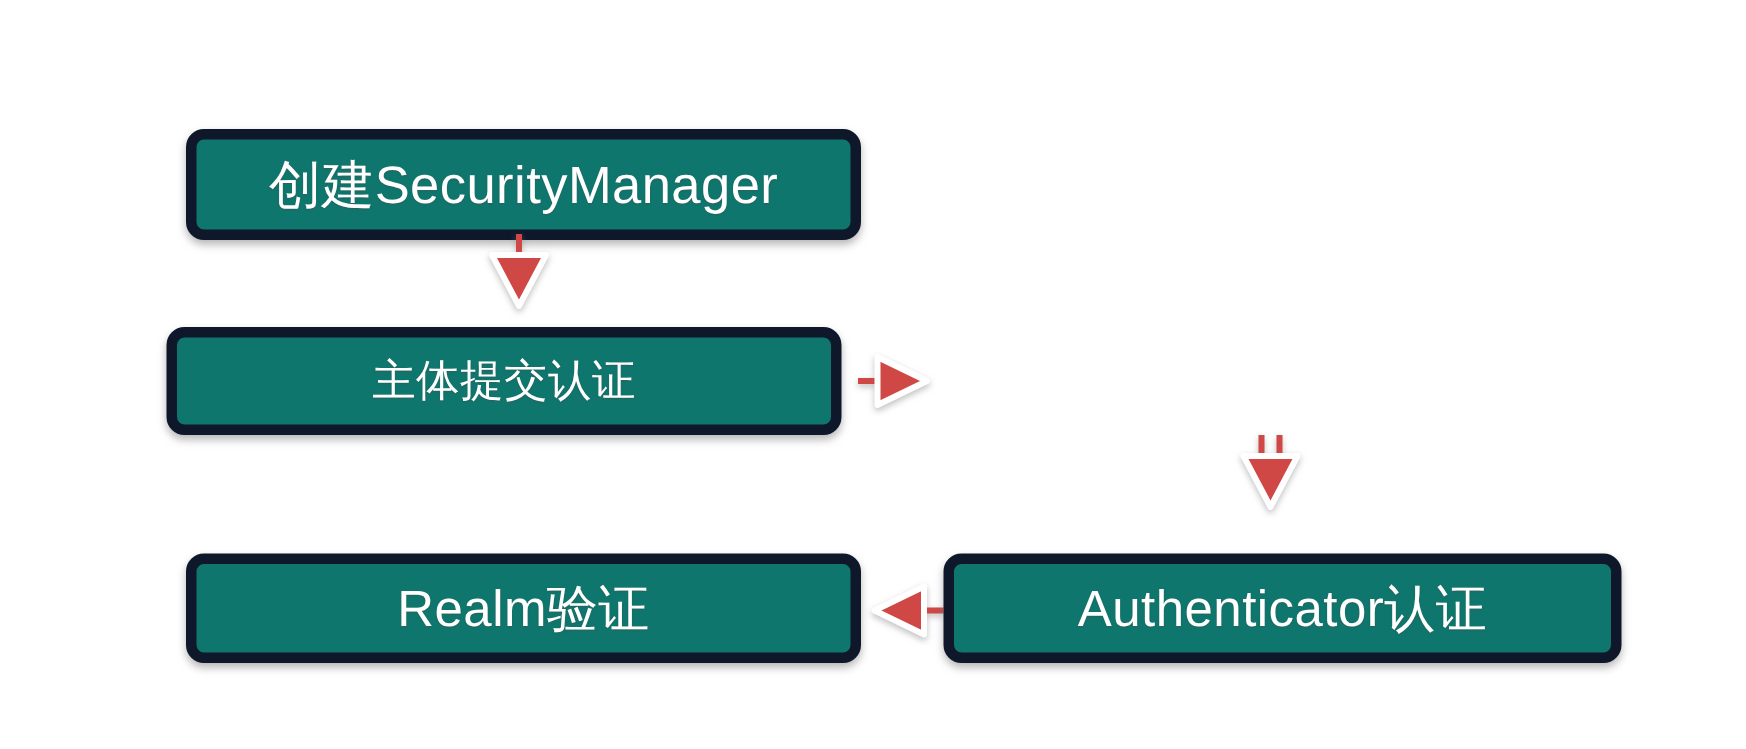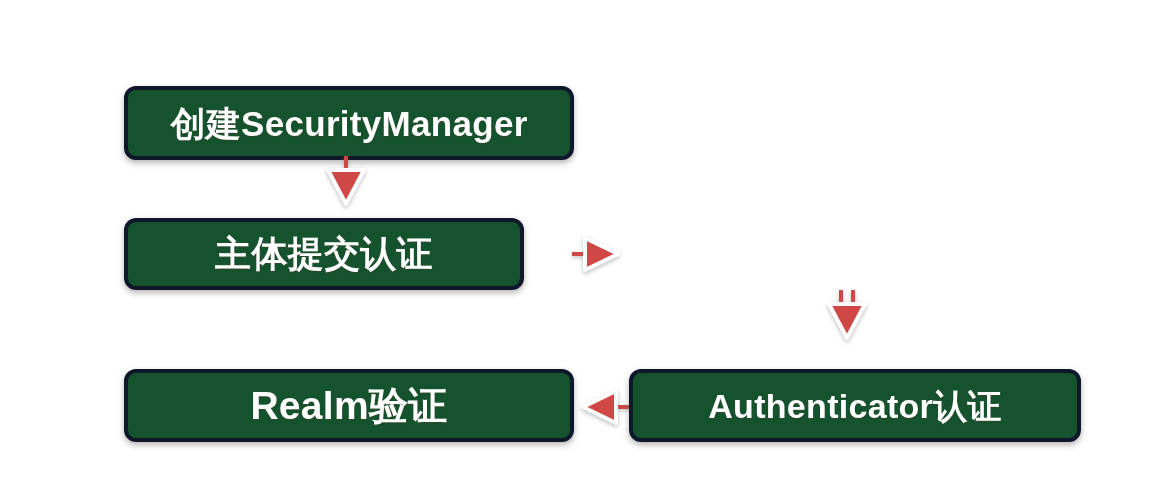--- a/index.html
+++ b/index.html
@@ -17,42 +17,42 @@
     position: relative;
     width: 1164px;
     height: 499px;
     background: #ffffff;
   }
 
   
   .node {
     position: absolute;
     box-sizing: border-box;
-    background: #14532d;
-    border: 4px solid #0f172a;
+    background: #0f766e;
+    border: 7px solid #0f172a;
     border-radius: 12px;
     display: flex;
     align-items: center;
     justify-content: center;
     color: #ffffff;
-    font-weight: bold;
+    font-weight: normal;
     letter-spacing: 0.3px;
     white-space: nowrap;
     filter: drop-shadow(0 3px 3px rgba(120,120,120,0.55));
   }
   .node-label {
     display: block;
     line-height: 1;
     text-shadow: 0 1px 1px rgba(120,40,40,0.25);
   }
 
   #node-create-securitymanager { left: 124px; top: 86px;  width: 450px; height: 74px; font-size: 35px; }
-  #node-subject-submit         { left: 124px; top: 218px; width: 400px; height: 72px; font-size: 36px; }
+  #node-subject-submit         { left: 111px; top: 218px; width: 450px; height: 72px; font-size: 29px; }
   #node-securitymanager-auth   { left: 629px; top: 218px; width: 452px; height: 72px; font-size: 34px; }
-  #node-realm-verify           { left: 124px; top: 369px; width: 450px; height: 73px; font-size: 39px; }
+  #node-realm-verify           { left: 124px; top: 369px; width: 450px; height: 73px; font-size: 34px; }
   #node-authenticator-auth     { left: 629px; top: 369px; width: 452px; height: 73px; font-size: 34px; text-align: right; }
 
   
   .arrow {
     position: absolute;
     filter: drop-shadow(0 2px 2px rgba(130,130,130,0.5));
   }
   .arrow svg { display: block; }
 
   #arrow-create-to-subject      { left: 316px; top: 156px; }

